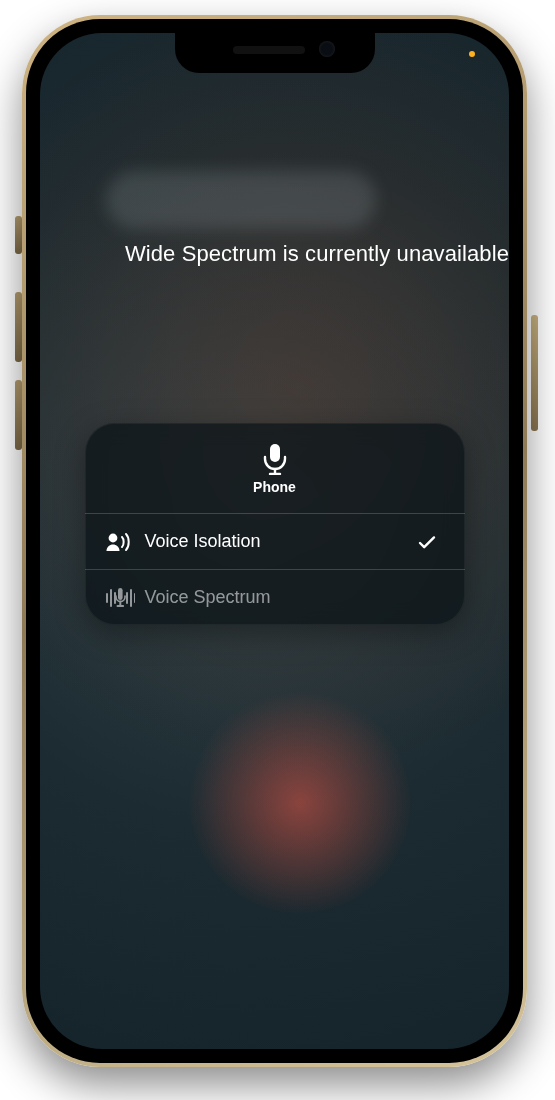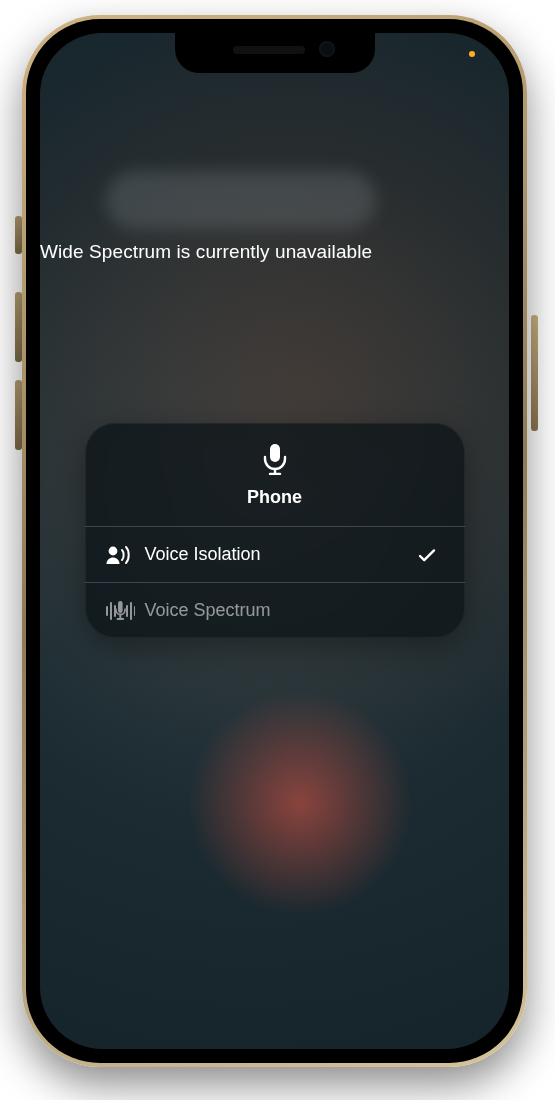--- a/index.html
+++ b/index.html
@@ -77,43 +77,43 @@
       border-radius: 30px;
       background: rgba(180,190,195,.18);
       filter: blur(8px);
     }
 
     
     .status-msg {
       position: absolute;
       top: 208px;
       left: 0; right: 0;
-      text-align: left;
+      text-align: right;
       color: #fff;
-      font-size: 19px;
+      font-size: 22px;
       font-weight: 500;
       letter-spacing: .1px;
     }
 
     
     .card {
       position: absolute;
       top: 390px;
       left: 50%;
       transform: translateX(-50%);
       width: 380px;
       border-radius: 30px;
       background: rgba(10,18,22,.72);
       box-shadow: inset 0 0 0 1px rgba(255,255,255,.05), 0 8px 30px rgba(0,0,0,.35);
       backdrop-filter: blur(10px);
       overflow: hidden;
     }
     .card-header { padding: 20px 0 18px; text-align: center; }
     .card-header .title {
-      color: #fff; font-size: 18px; font-weight: 600; margin-top: 8px;
+      color: #fff; font-size: 14px; font-weight: 600; margin-top: 0;
     }
     .option {
       display: flex; align-items: center;
       height: 56px;
       padding: 0 20px;
       border-top: 0.5px solid rgba(255,255,255,.18);
       color: #fff;
       font-size: 18px;
       font-weight: 500;
     }

